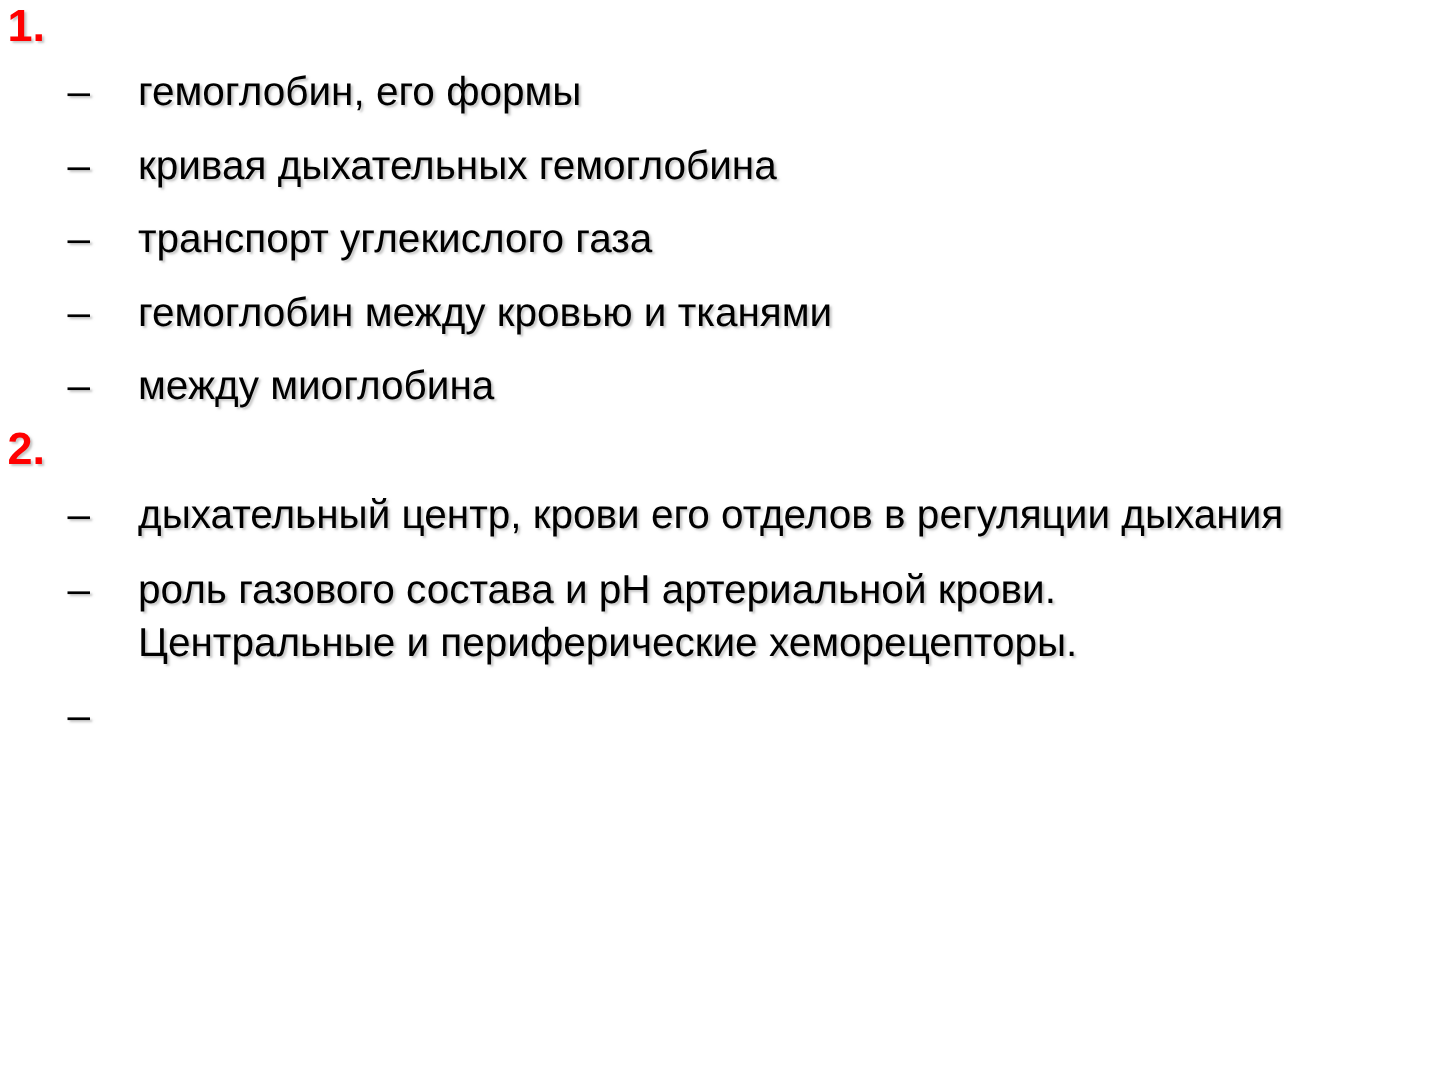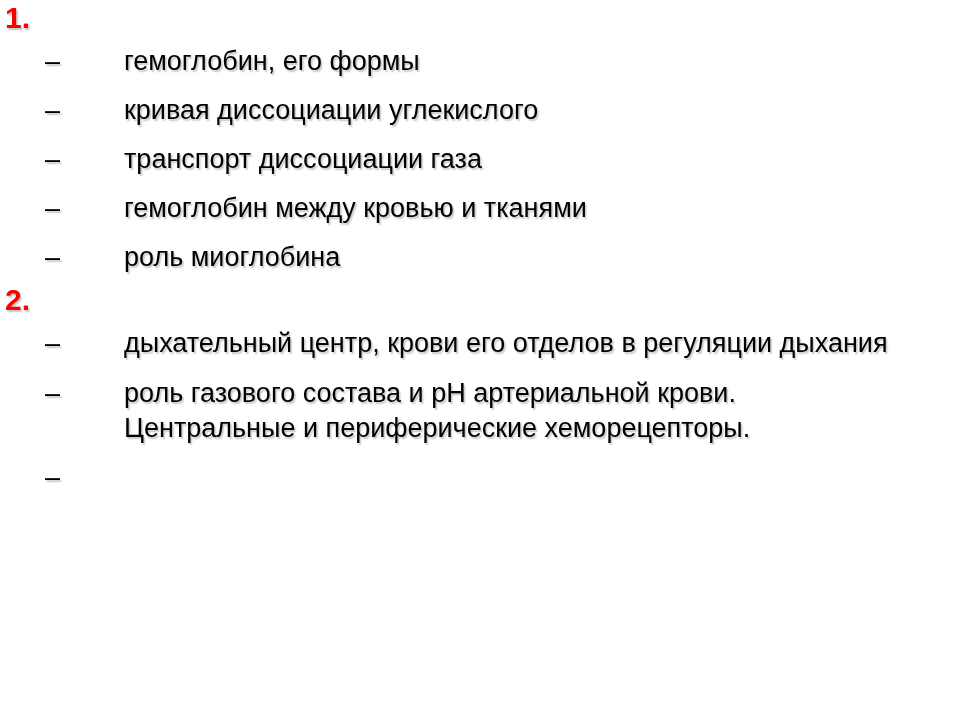--- a/index.html
+++ b/index.html
@@ -70,56 +70,55 @@
   .lvl2 .marker {
     flex: 0 0 auto;
     width: 47px;
     margin-left: 45px;
     box-sizing: border-box;
     text-align: left;
   }
   .lvl2 .txt {
     flex: 0 1 auto;
     max-width: 782px;
-    margin-left: 32px;
   }
 </style>
 </head>
 <body>
 
 <div id="slide">
   <div id="outline">
 
     <div class="lvl1">
       <span class="marker">1.</span>
     </div>
 
     <div class="lvl2">
       <span class="marker">–</span>
       <span class="txt">гемоглобин, его формы</span>
     </div>
 
     <div class="lvl2">
       <span class="marker">–</span>
-      <span class="txt">кривая диссоциации углекислого</span>
+      <span class="txt">кривая дыхательных гемоглобина</span>
     </div>
 
     <div class="lvl2">
       <span class="marker">–</span>
-      <span class="txt">транспорт диссоциации газа</span>
+      <span class="txt">транспорт углекислого газа</span>
     </div>
 
     <div class="lvl2">
       <span class="marker">–</span>
       <span class="txt">гемоглобин между кровью и тканями</span>
     </div>
 
     <div class="lvl2">
       <span class="marker">–</span>
-      <span class="txt">роль миоглобина</span>
+      <span class="txt">между миоглобина</span>
     </div>
 
     <div class="lvl1">
       <span class="marker">2.</span>
     </div>
 
     <div class="lvl2">
       <span class="marker">–</span>
       <span class="txt">дыхательный центр, крови его отделов в регуляции дыхания</span>
     </div>

